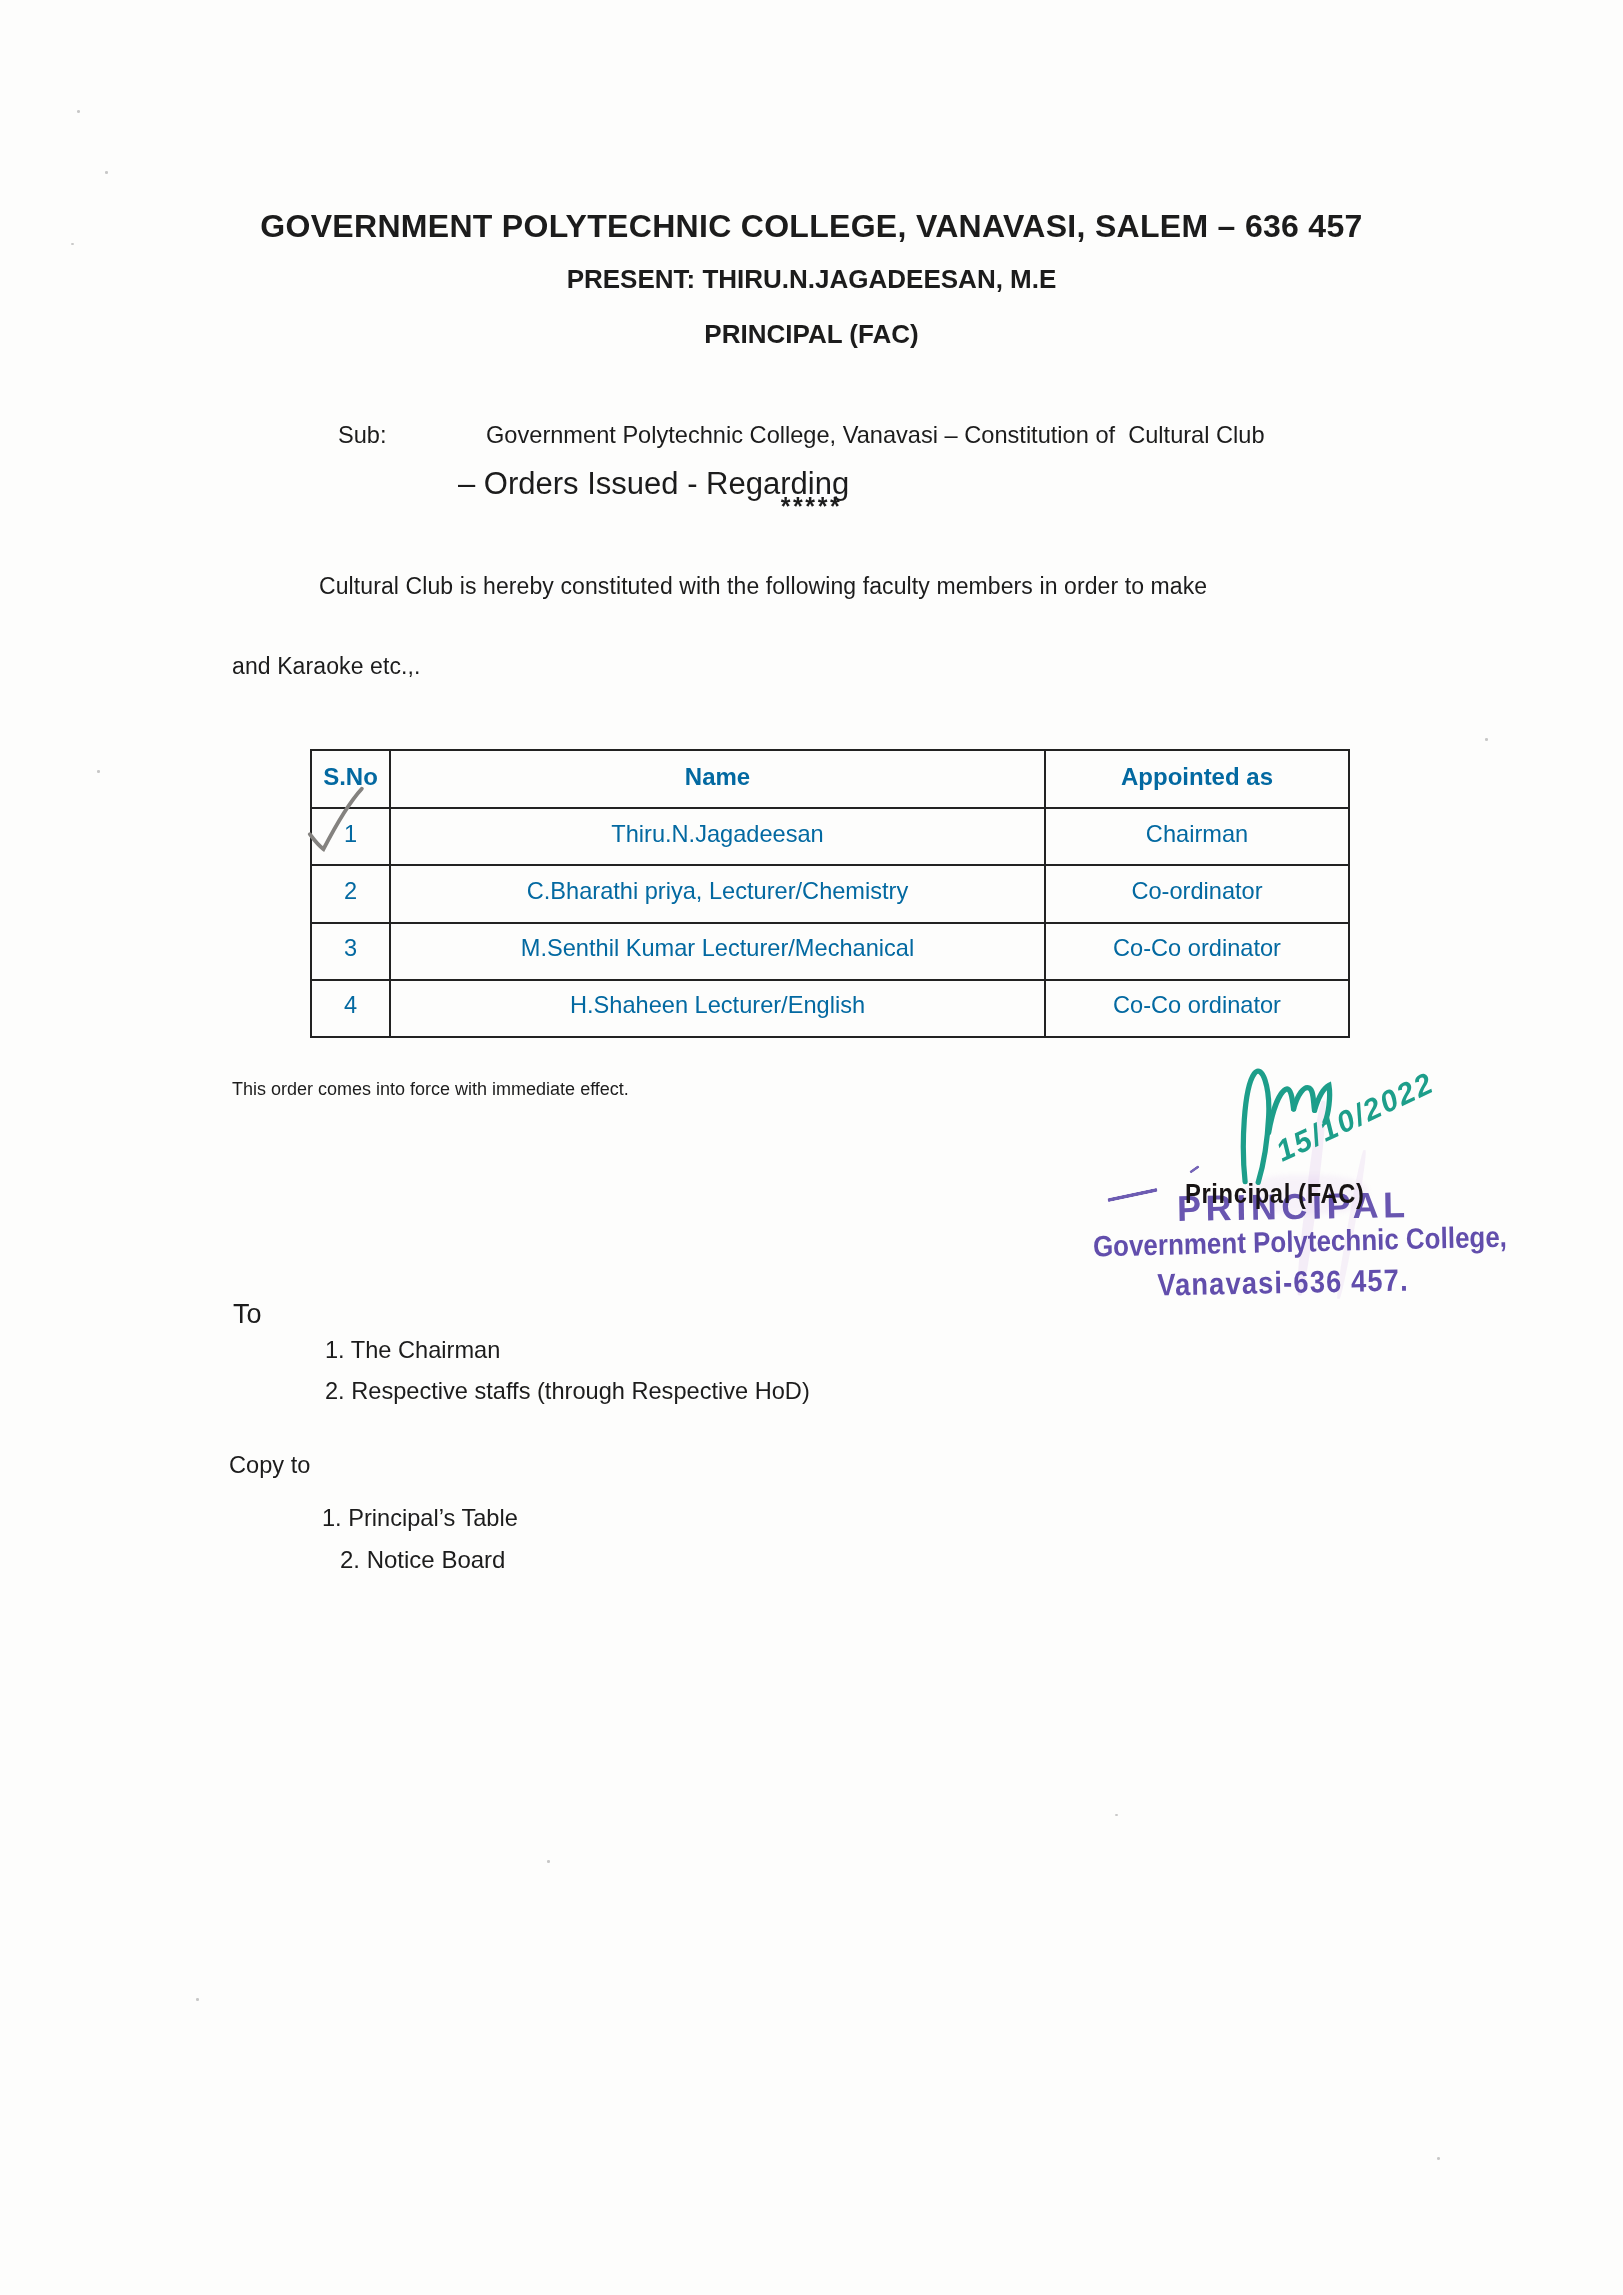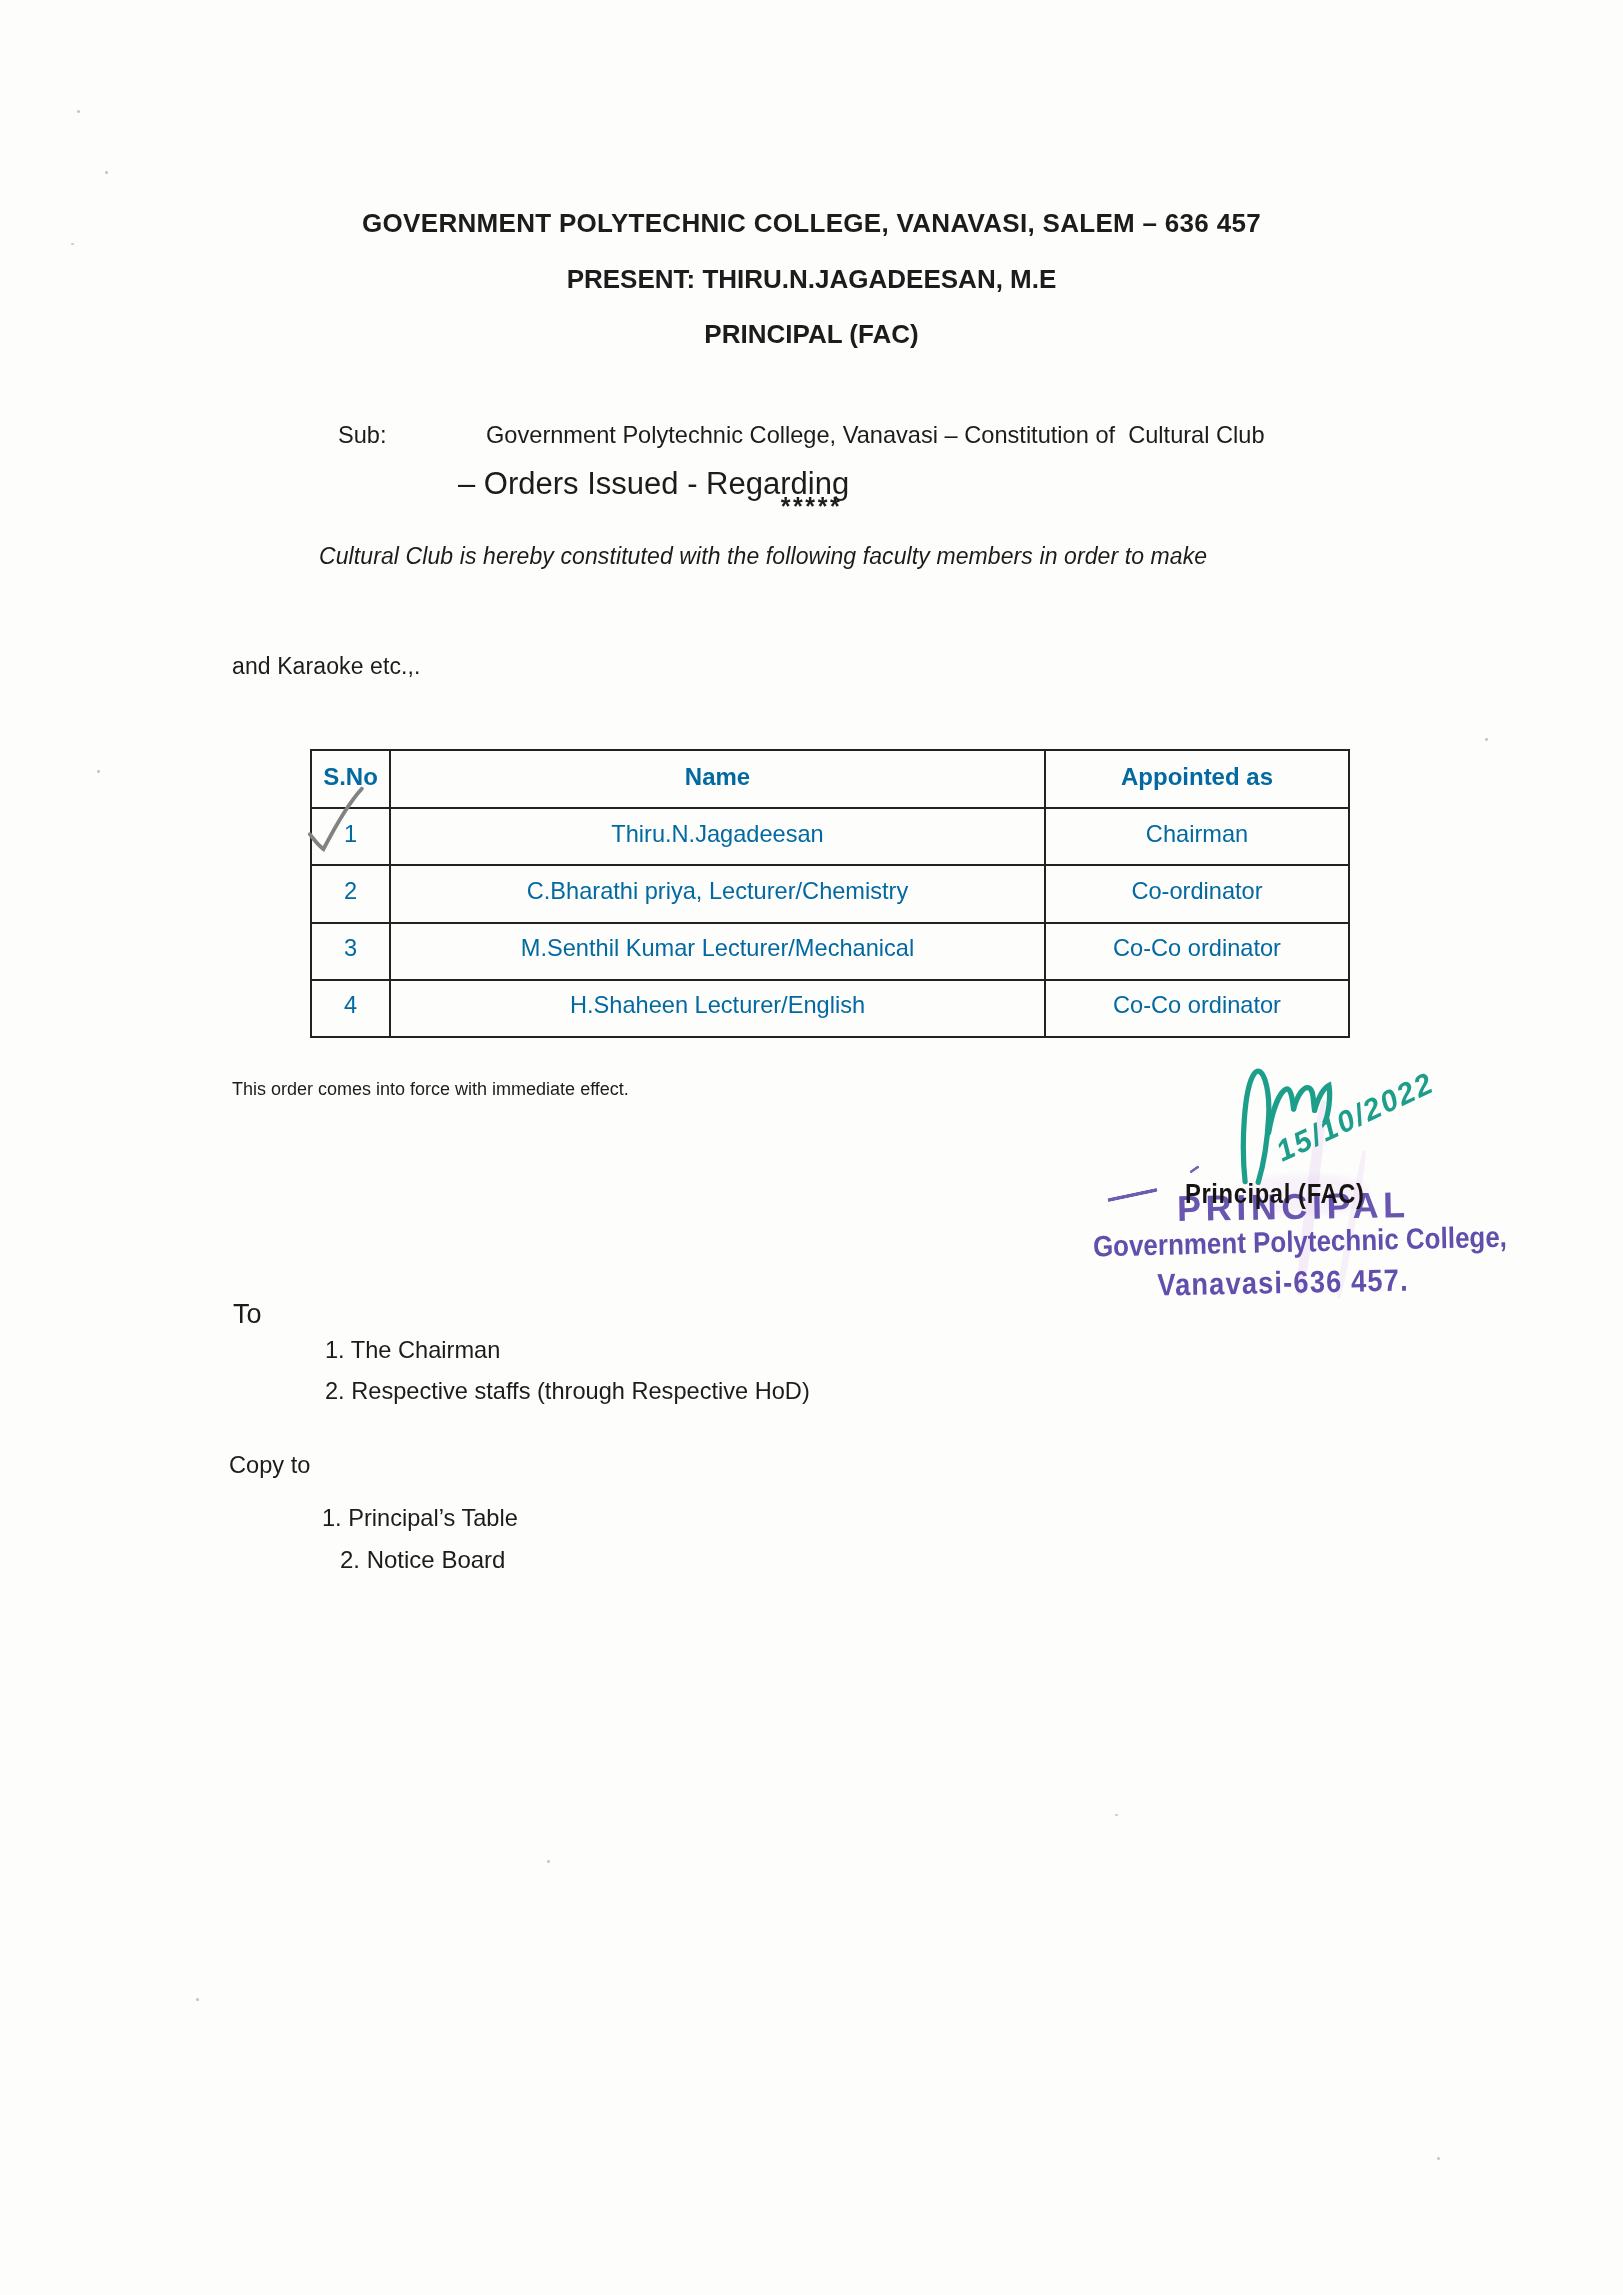--- a/index.html
+++ b/index.html
@@ -6,33 +6,33 @@
   .page{
     position:relative;
     width:1623px;height:2295px;
     background:#fdfdfc;
     font-family:"Liberation Sans","DejaVu Sans",sans-serif;
     color:#1c1c1c;
     overflow:hidden;
   }
   .abs{position:absolute;white-space:pre;}
   .t-line{position:absolute;left:0;width:1623px;text-align:center;font-weight:bold;white-space:pre;}
-  .t1{top:208px;font-size:26px;letter-spacing:0.3px;}
+  .t1{top:208px;font-size:32px;letter-spacing:0.3px;}
   .t2{top:264px;font-size:26px;}
   .t3{top:319px;font-size:26px;}
   .t4{top:373px;font-size:25.5px;}
   .t4 span{display:inline-block;border-bottom:2.6px solid #141414;padding-bottom:3.3px;}
   
   .sub-label{left:338px;top:422px;font-size:23.6px;}
   .sub-1{left:486px;top:422px;font-size:23.6px;}
   .sub-2{left:458px;top:466px;font-size:31px;}
   .stars{left:0;top:492px;width:1623px;text-align:center;font-size:25px;font-weight:bold;letter-spacing:2.6px;}
   
   .body-line{font-size:23px;letter-spacing:0.1px;}
-  .b1{left:319px;top:543px;font-style:italic;}
+  .b1{left:319px;top:573px;}
   .b2{left:232px;top:598px;}
   .b3{left:232px;top:653px;}
   
   table.members{
     position:absolute;left:310px;top:749px;
     border-collapse:collapse;table-layout:fixed;
     font-size:23.6px;color:#0369a1;
     border:2.6px solid #1d1d1d;
   }
   table.members th,table.members td{

